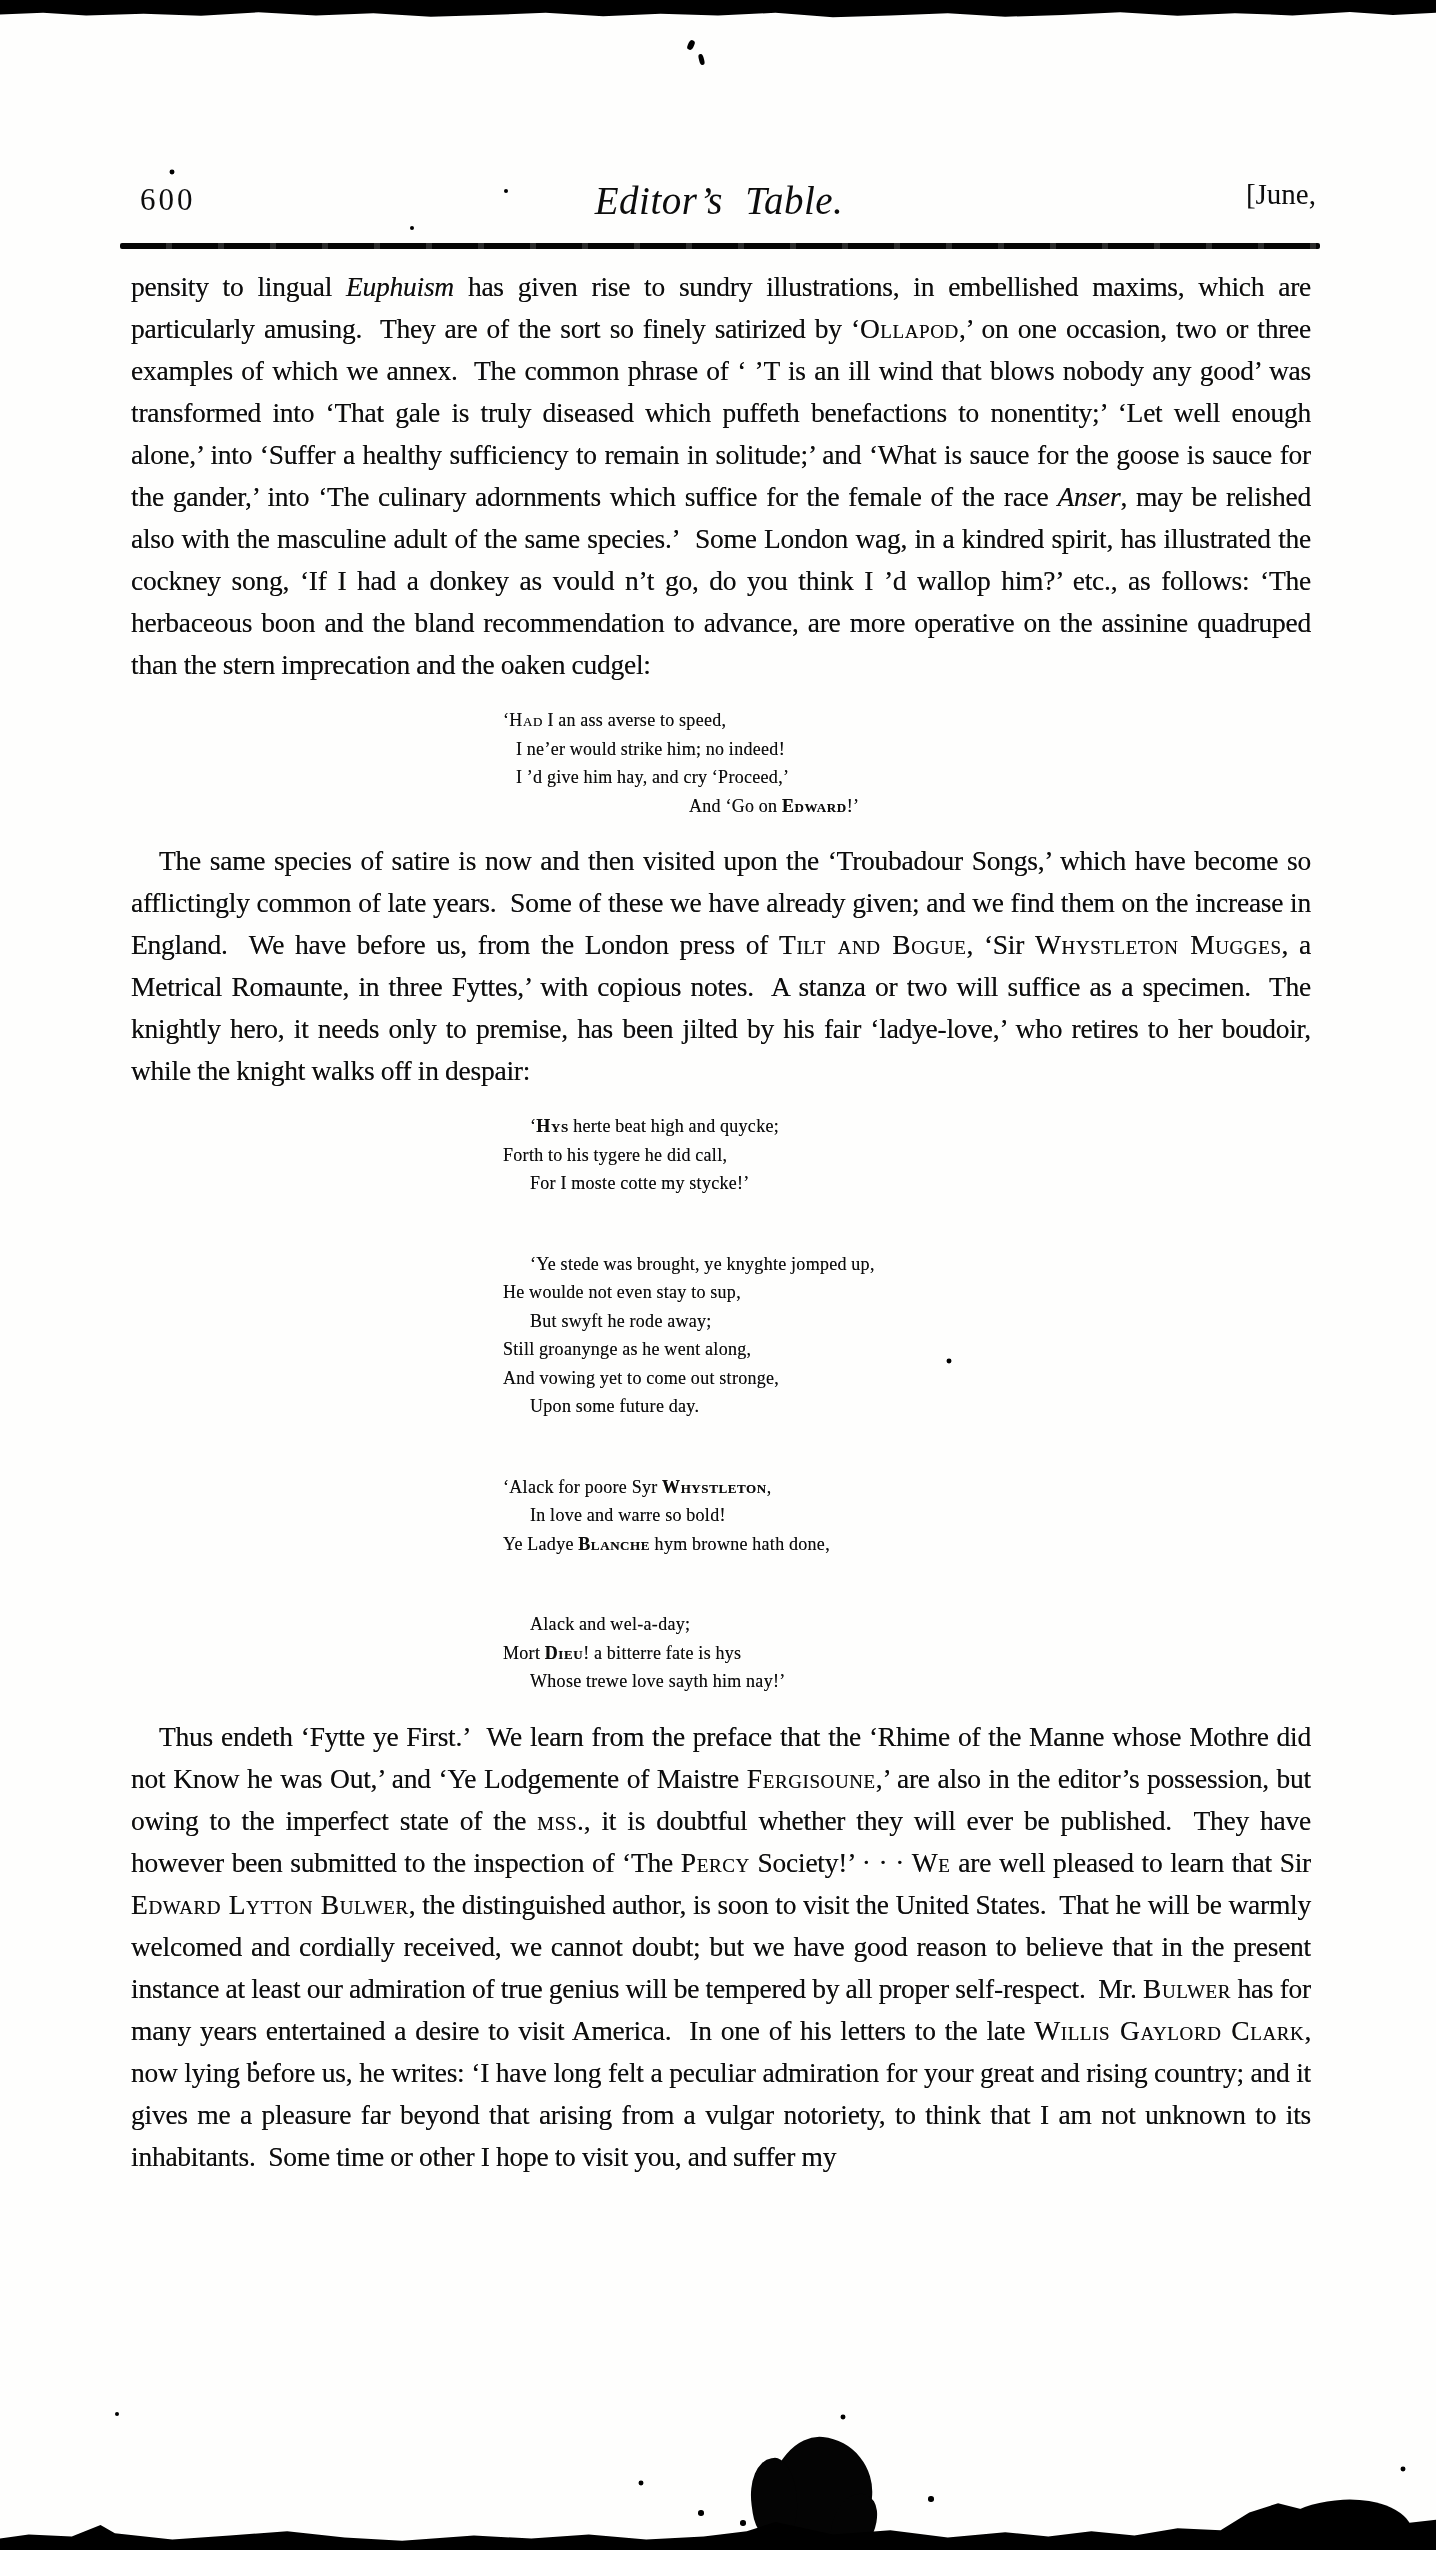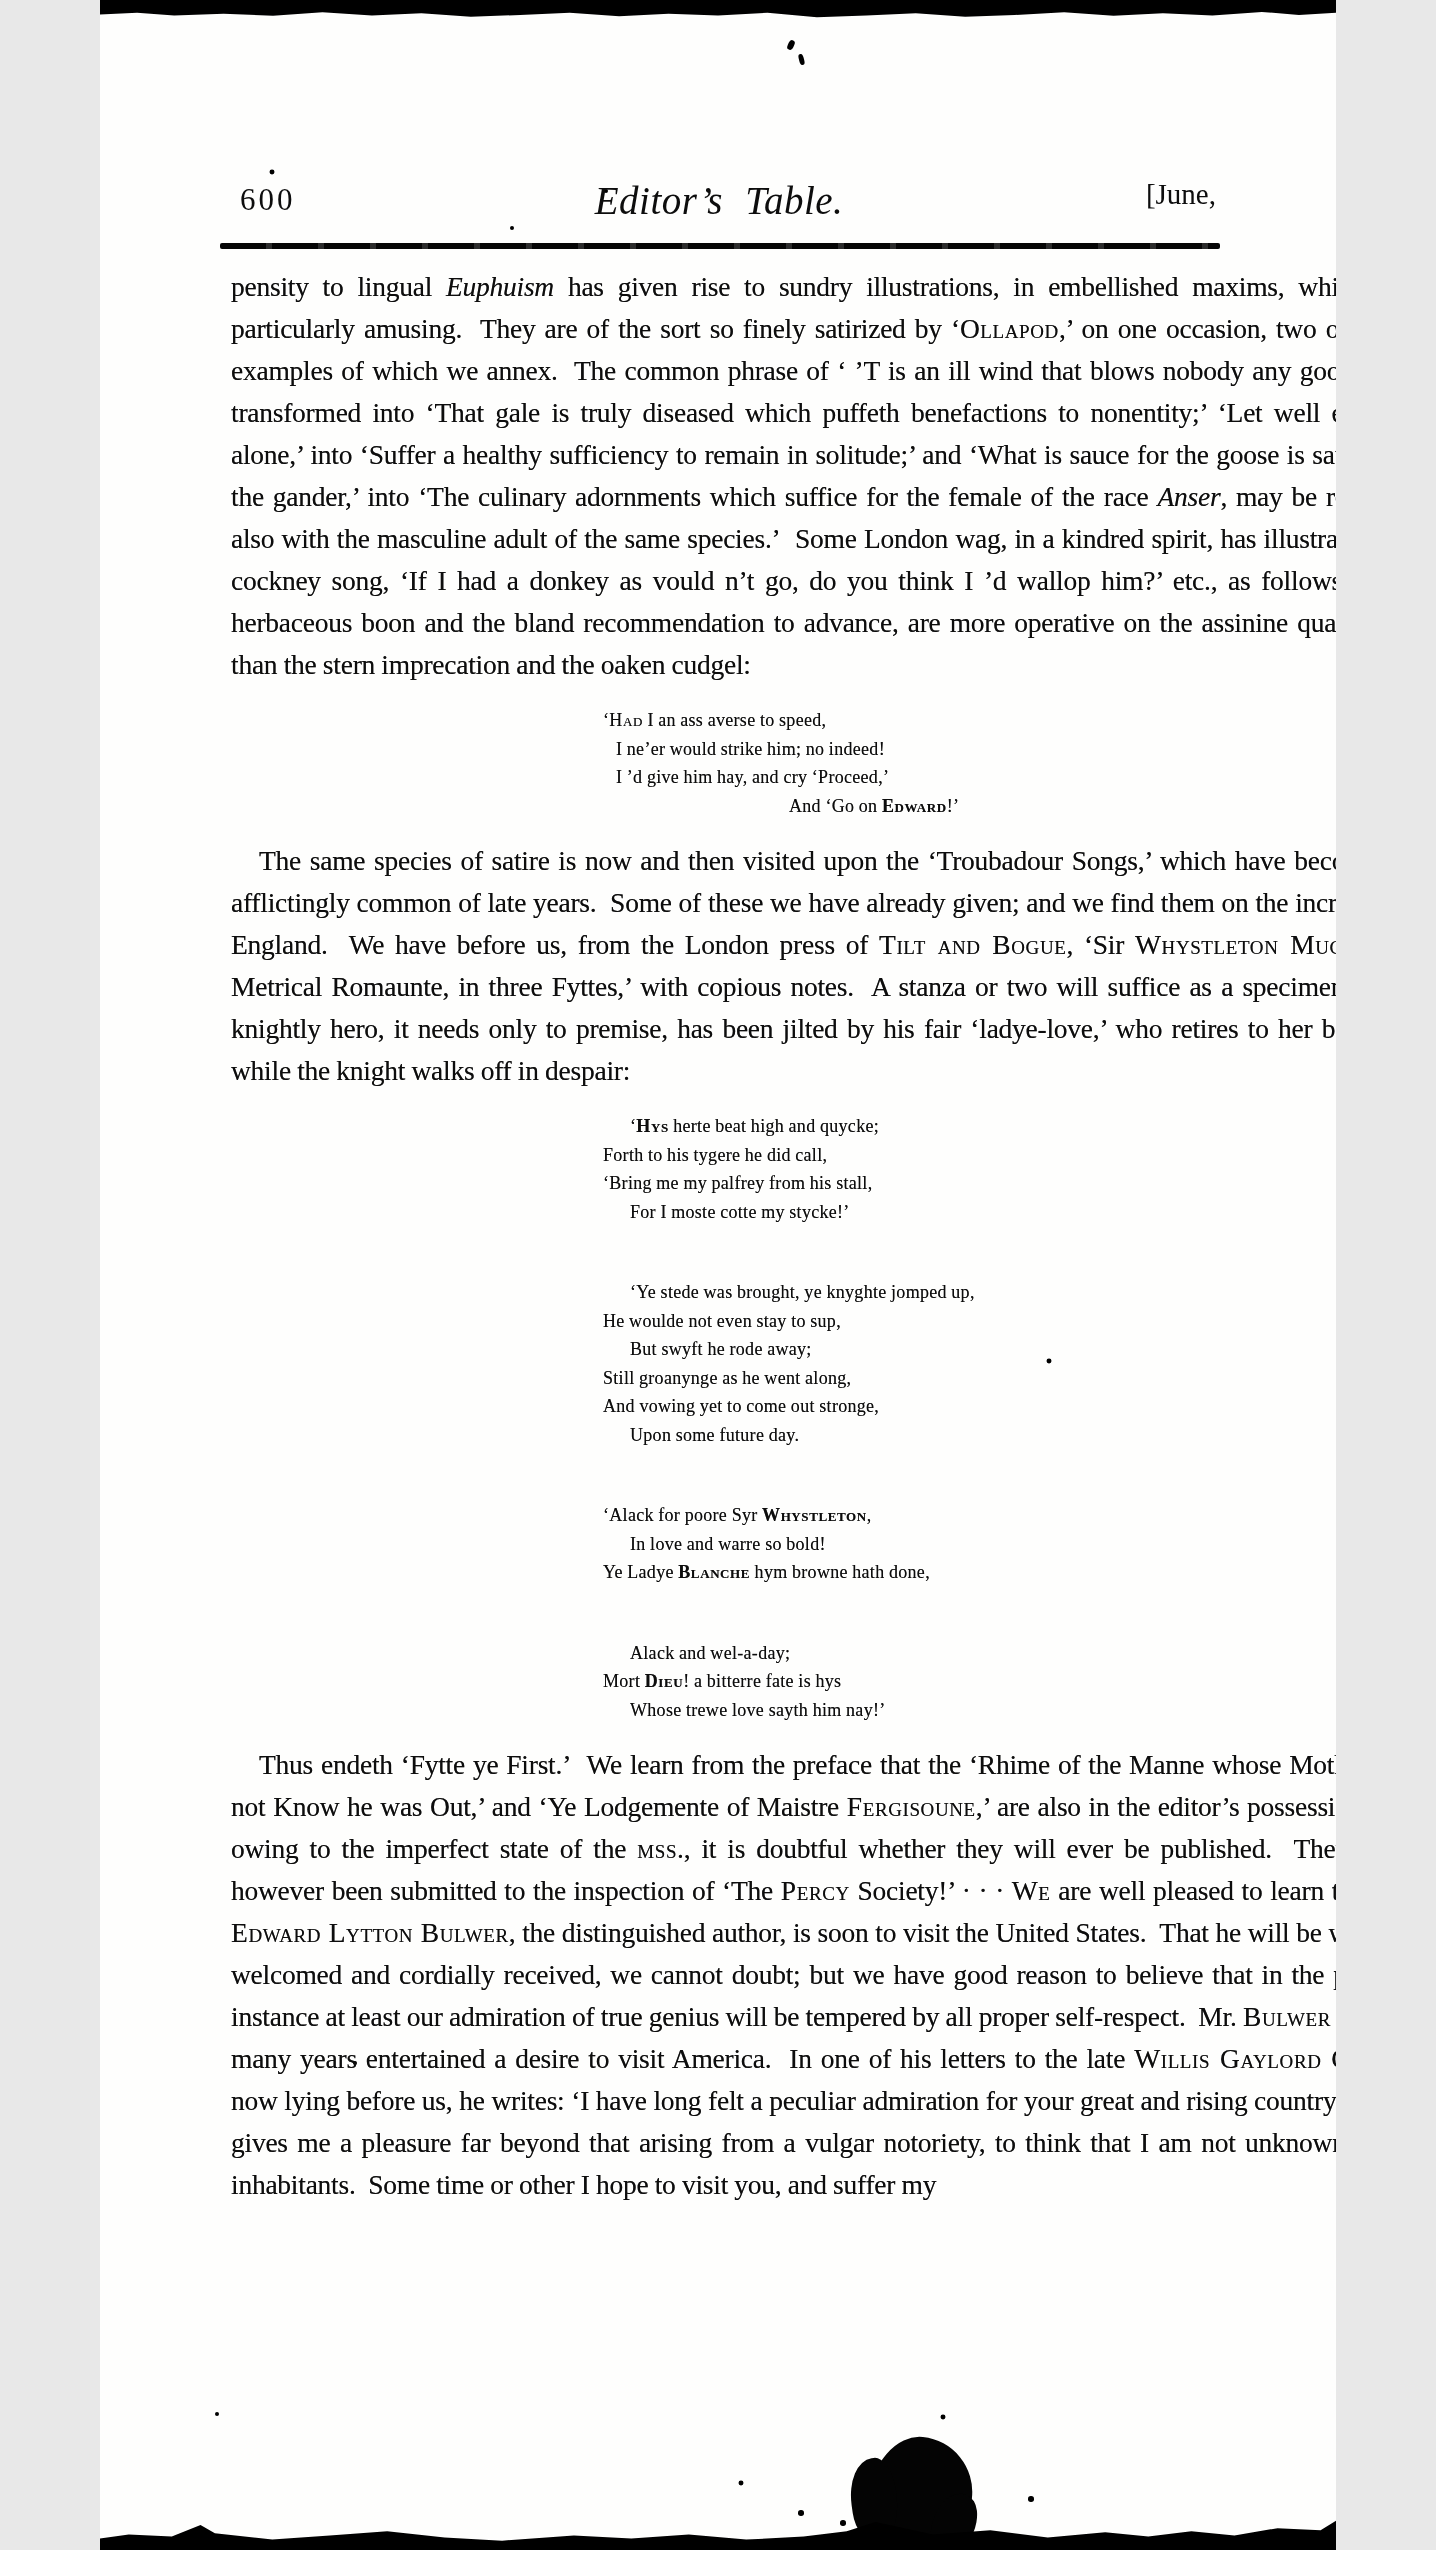--- a/index.html
+++ b/index.html
@@ -1,19 +1,19 @@
 <!DOCTYPE html>
 <html><head>
 <meta charset="utf-8">
 <style>
   html,body{margin:0;padding:0;background:#e8e8e8;}
   .sheet{
-    position:relative;width:1208px;height:2550px;margin:0 auto;
+    position:relative;width:1436px;height:2550px;margin:0 auto;
     background:#fefefd;overflow:hidden;
-    font-family:"Liberation Serif","DejaVu Serif",serif;color:#0d0d0d;padding-left:28px;
+    font-family:"Liberation Serif","DejaVu Serif",serif;color:#0d0d0d;
   }
   
   .topbar{
     position:absolute;top:0;left:0;width:100%;height:22px;background:#000;
     clip-path:polygon(0 0,100% 0,100% 58%,97% 68%,94% 54%,90% 70%,86% 60%,82% 72%,
       78% 56%,74% 68%,70% 76%,66% 60%,62% 70%,58% 78%,54% 58%,50% 70%,46% 62%,
       42% 74%,38% 58%,34% 68%,30% 76%,26% 60%,22% 70%,18% 56%,14% 72%,10% 62%,
       6% 70%,3% 58%,0 66%);
   }
   .bottom-edge{
@@ -109,21 +109,20 @@
       <div class="stanza">
         <div class="pline pl0">‘<span class="sc">Had</span> I an ass averse to speed,</div>
         <div class="pline pl1">I ne’er would strike him; no indeed!</div>
         <div class="pline pl1">I ’d give him hay, and cry ‘Proceed,’</div>
         <div class="pline pl3">And ‘Go on <span class="scb">Edward</span>!’</div>
       </div>
       <p class="par ind">The same species of satire is now and then visited upon the ‘Troubadour Songs,’ which have become so afflictingly common of late years.&nbsp; Some of these we have already given; and we find them on the increase in England.&nbsp; We have before us, from the London press of <span class="sc">Tilt and Bogue</span>, ‘Sir <span class="sc">Whystleton Mugges</span>, a Metrical Romaunte, in three Fyttes,’ with copious notes.&nbsp; A stanza or two will suffice as a specimen.&nbsp; The knightly hero, it needs only to premise, has been jilted by his fair ‘ladye-love,’ who retires to her boudoir, while the knight walks off in despair:</p>
       <div class="stanza">
         <div class="pline pl2">‘<span class="scb">Hys</span> herte beat high and quycke;</div>
         <div class="pline pl0">Forth to his tygere he did call,</div>
-        <div class="pline pl0">‘Bring me my palfrey from his stall,</div>
         <div class="pline pl2">For I moste cotte my stycke!’</div>
       </div>
       <div class="stanza">
         <div class="pline pl2">‘Ye stede was brought, ye knyghte jomped up,</div>
         <div class="pline pl0">He woulde not even stay to sup,</div>
         <div class="pline pl2">But swyft he rode away;</div>
         <div class="pline pl0">Still groanynge as he went along,</div>
         <div class="pline pl0">And vowing yet to come out stronge,</div>
         <div class="pline pl2">Upon some future day.</div>
       </div>

